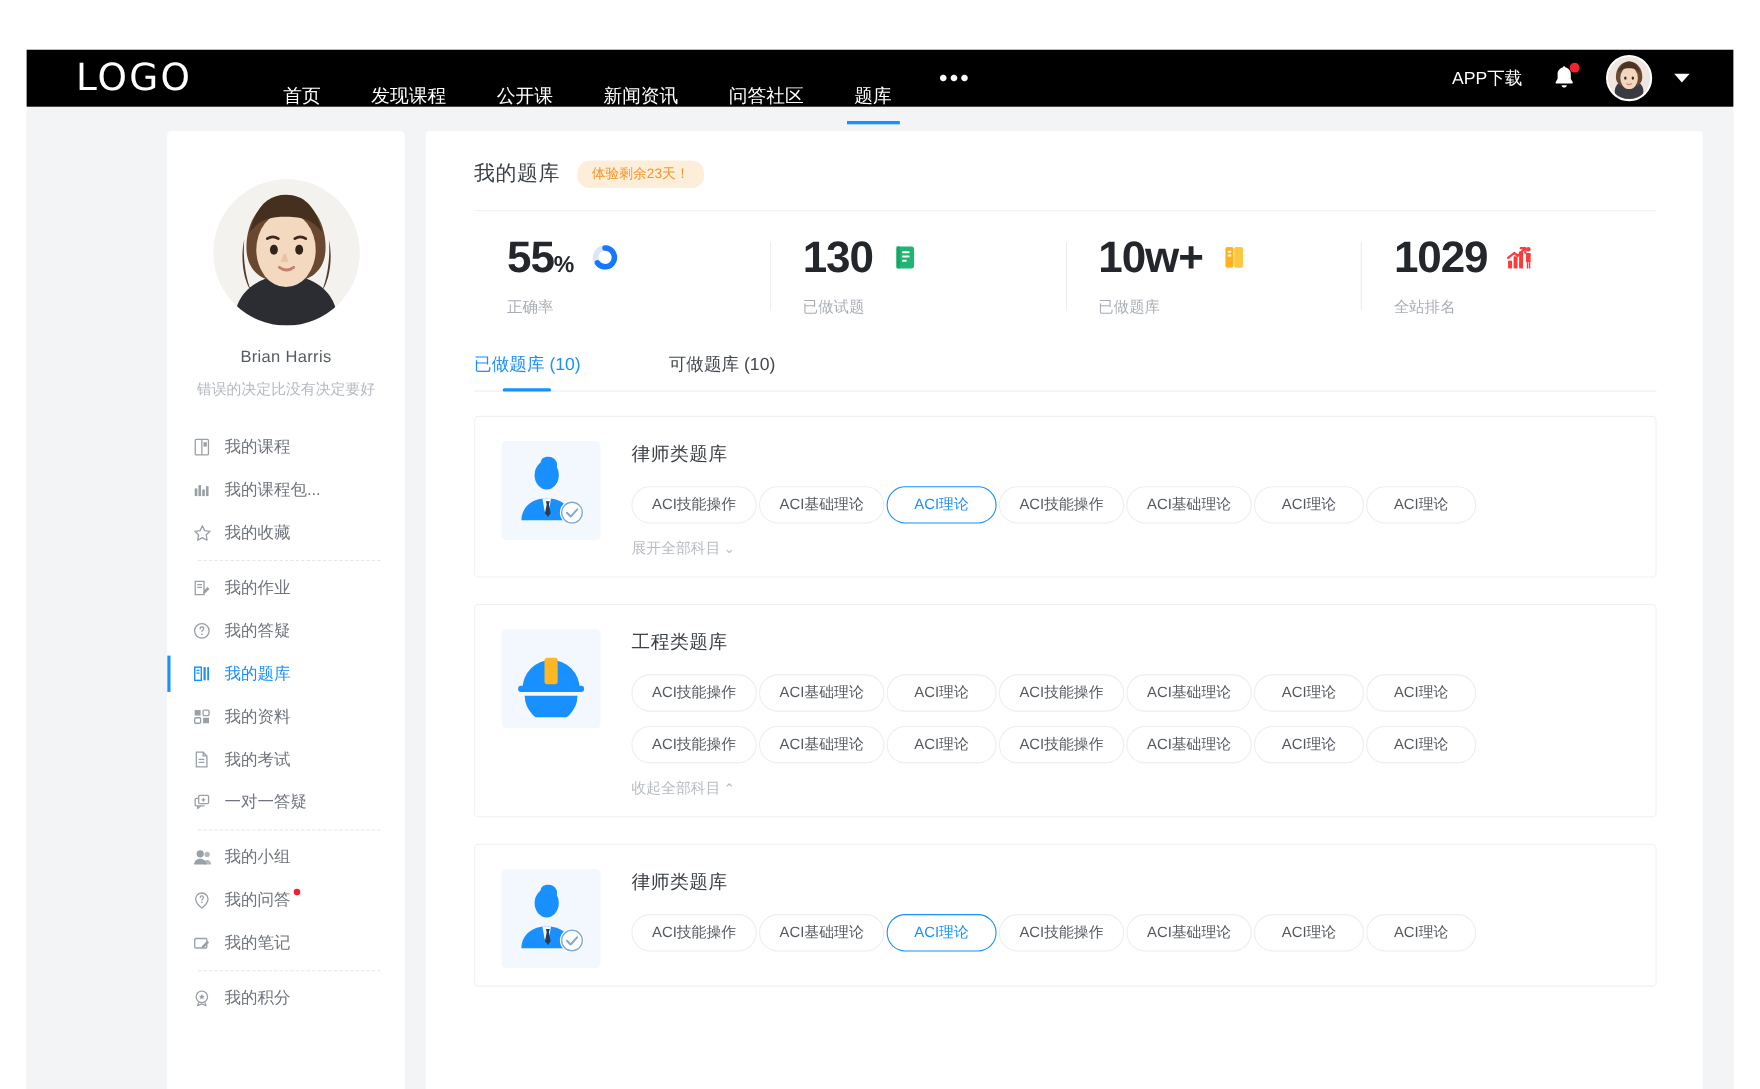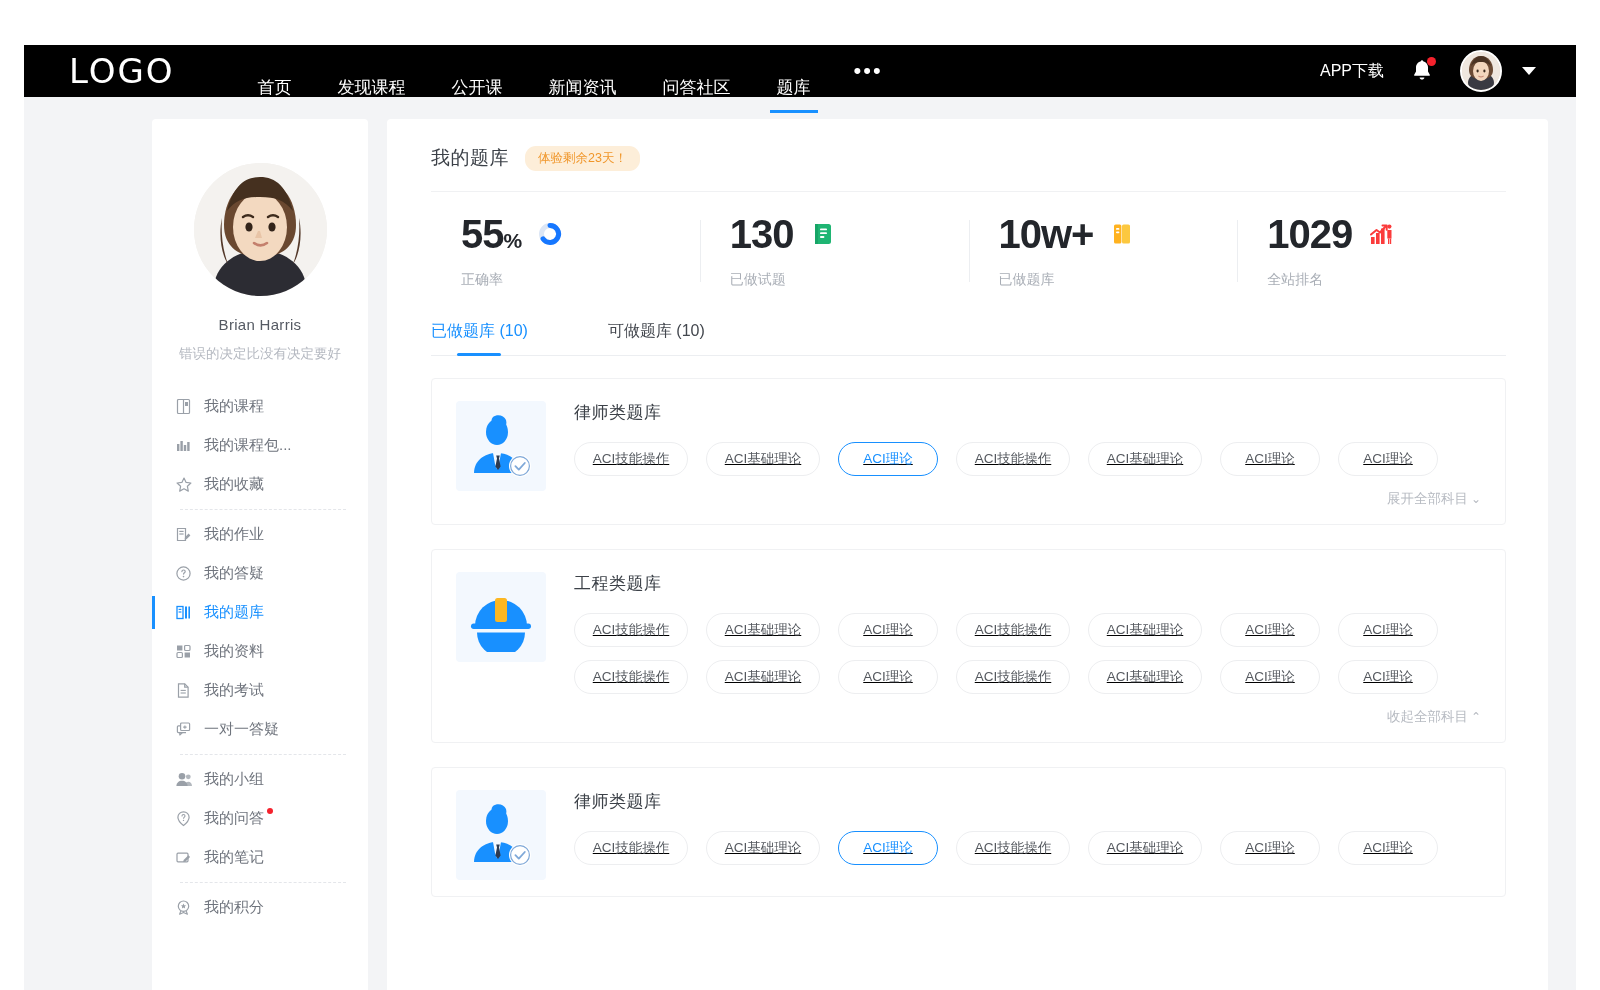--- a/index.html
+++ b/index.html
@@ -270,41 +270,41 @@
     display: flex; align-items: center; justify-content: center;
   }
   .qcard-body { flex: 1; min-width: 0; }
   .qcard-title {
     font-size: 17px;
     color: #3c4148;
     margin-bottom: 18px;
     letter-spacing: .5px;
   }
   .tag-rows { display: flex; flex-direction: column; gap: 13px; }
-  .tag-row { display: flex; gap: 18px; flex-wrap: nowrap; text-decoration: underline; }
+  .tag-row { display: flex; gap: 2px; flex-wrap: nowrap; }
   .tag {
     border: 1px solid #edeef0;
     border-radius: 17px;
     color: #55595f;
     font-size: 13.5px;
     padding: 7px 0;
     width: 100px;
     text-align: center;
     background: #ffffff;
     cursor: pointer;
     white-space: nowrap;
   }
   .tag.wide { width: 114px; }
   .tag.sel {
     border-color: #1890ff;
     color: #1890ff;
   }
   .expand-link {
     margin-top: 14px;
-    text-align: right;
+    text-align: left;
     color: #b7bbc2;
     font-size: 13.5px;
     cursor: pointer;
     user-select: none;
   }
   .expand-link .caret { font-size: 12px; margin-left: 3px; }
 </style>
 </head>
 <body>
 

